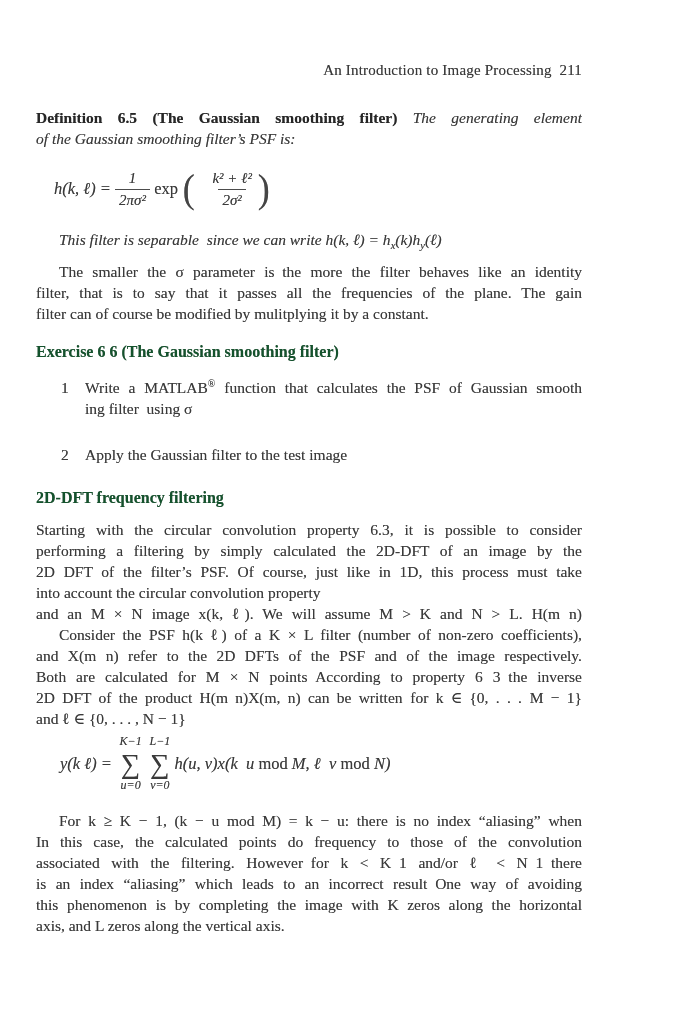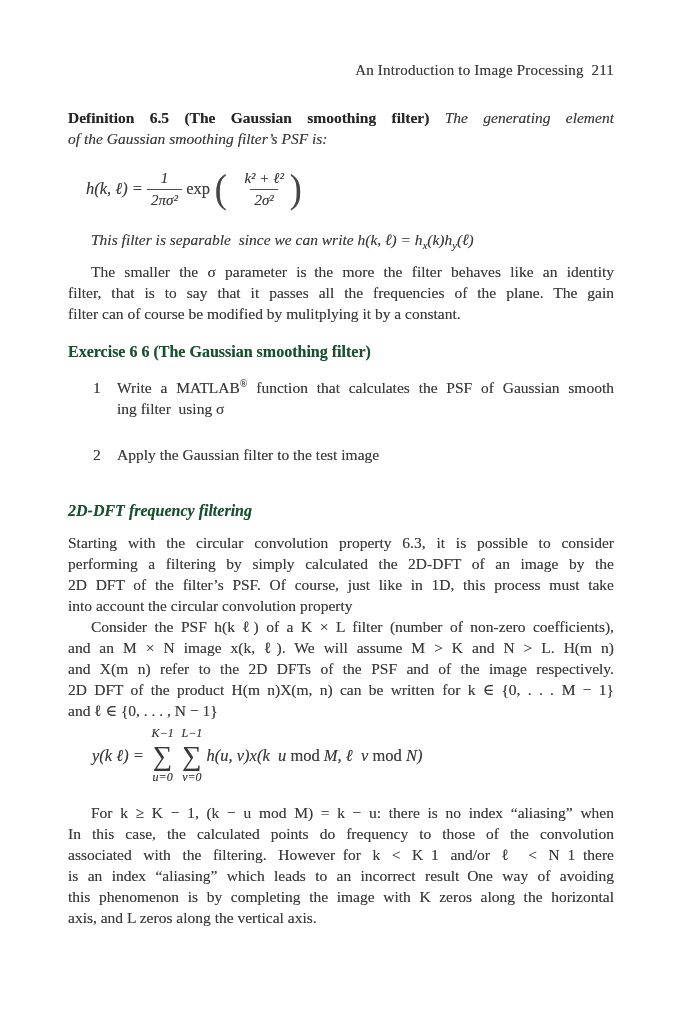--- a/index.html
+++ b/index.html
@@ -2,21 +2,21 @@
 <html><head>
 <meta charset="utf-8">
 <style>
   html,body{margin:0;padding:0;}
   body{
     width:682px;height:1024px;background:#ffffff;overflow:hidden;
     font-family:"Liberation Serif","DejaVu Serif",serif;
     color:#3a3a3a;
     text-shadow:0 0 0.6px rgba(110,110,110,0.75);
   }
-  .page{padding:62px 68px 0 68px;width:546px;}
+  .page{padding:62px 68px 0 36px;width:546px;}
 
   
   .running{display:block;text-align:right;font-size:15px;height:21px;letter-spacing:0.2px;margin-bottom:24px;}
 
   
   .jl{display:block;height:21px;overflow:hidden;text-align:justify;line-height:21px;font-size:15.5px;}
   .jl::after{content:"";display:inline-block;width:100%;}
   .ll{display:block;height:21px;line-height:21px;font-size:15.5px;}
   .ind{text-indent:23px;}
   .it{font-style:italic;}
@@ -36,21 +36,21 @@
   .frac.f2{margin-left:13px;margin-right:1px;}
   .big{font-size:40px;line-height:42px;font-weight:400;color:#454545;transform:scaleX(0.9);}
 
   .separable{margin-top:15px;}
   .sub{font-size:10.5px;font-style:italic;vertical-align:-3.5px;line-height:0;}
   .sup{font-size:10px;vertical-align:6px;line-height:0;}
 
   .p1{margin-top:11px;}
   .heading{display:block;font-weight:700;font-size:16px;color:#14532d;height:21px;line-height:21px;}
   .h-exercise{margin-top:17px;}
-  .h-section{margin-top:35px;font-style:italic;}
+  .h-section{margin-top:22px;}
 
   .list{margin-left:25px;}
   .li{display:flex;}
   .li1{margin-top:15px;}
   .li2{margin-top:25px;}
   .li .num{width:24px;flex:none;font-size:15.5px;line-height:21px;}
   .li-text{flex:1;}
 
   .p-starting{margin-top:11px;}
 
@@ -114,23 +114,24 @@
   <span class="heading h-section">2D-DFT frequency filtering</span>
 
   <div class="block p-starting">
     <span class="jl">Starting with the circular convolution property 6.3, it is possible to consider</span>
     <span class="jl">performing a filtering by simply calculated the 2D-DFT of an image by the</span>
     <span class="jl">2D DFT of the filter’s PSF. Of course, just like in 1D, this process must take</span>
     <span class="ll">into account the circular convolution property</span>
   </div>
 
   <div class="block">
+    <span class="jl">and an M × N image x(k, ℓ). We will assume M &gt; K and N &gt; L. H(m n)</span>
     <span class="jl ind">Consider the PSF h(k ℓ) of a K × L filter (number of non-zero coefficients),</span>
-    <span class="jl">and an M × N image x(k, ℓ). We will assume M &gt; K and N &gt; L. H(m n)</span>
     <span class="jl">and X(m n) refer to the 2D DFTs of the PSF and of the image respectively.</span>
+    <span class="jl">Both are calculated for M × N points According to property 6 3 the inverse</span>
     <span class="jl">2D DFT of the product H(m n)X(m, n) can be written for k ∈ {0, . . . M − 1}</span>
     <span class="ll">and ℓ ∈ {0, . . . , N − 1}</span>
   </div>
 
   <div class="eq eq2">
     <span class="mi">y(k ℓ) = </span>
     <span class="sum"><span class="lim">K−1</span><span class="sym">∑</span><span class="lim">u=0</span></span>
     <span class="sum"><span class="lim">L−1</span><span class="sym">∑</span><span class="lim">v=0</span></span>
     <span class="mi">h(u, v)x(k u </span>
     <span class="rm">mod</span>

